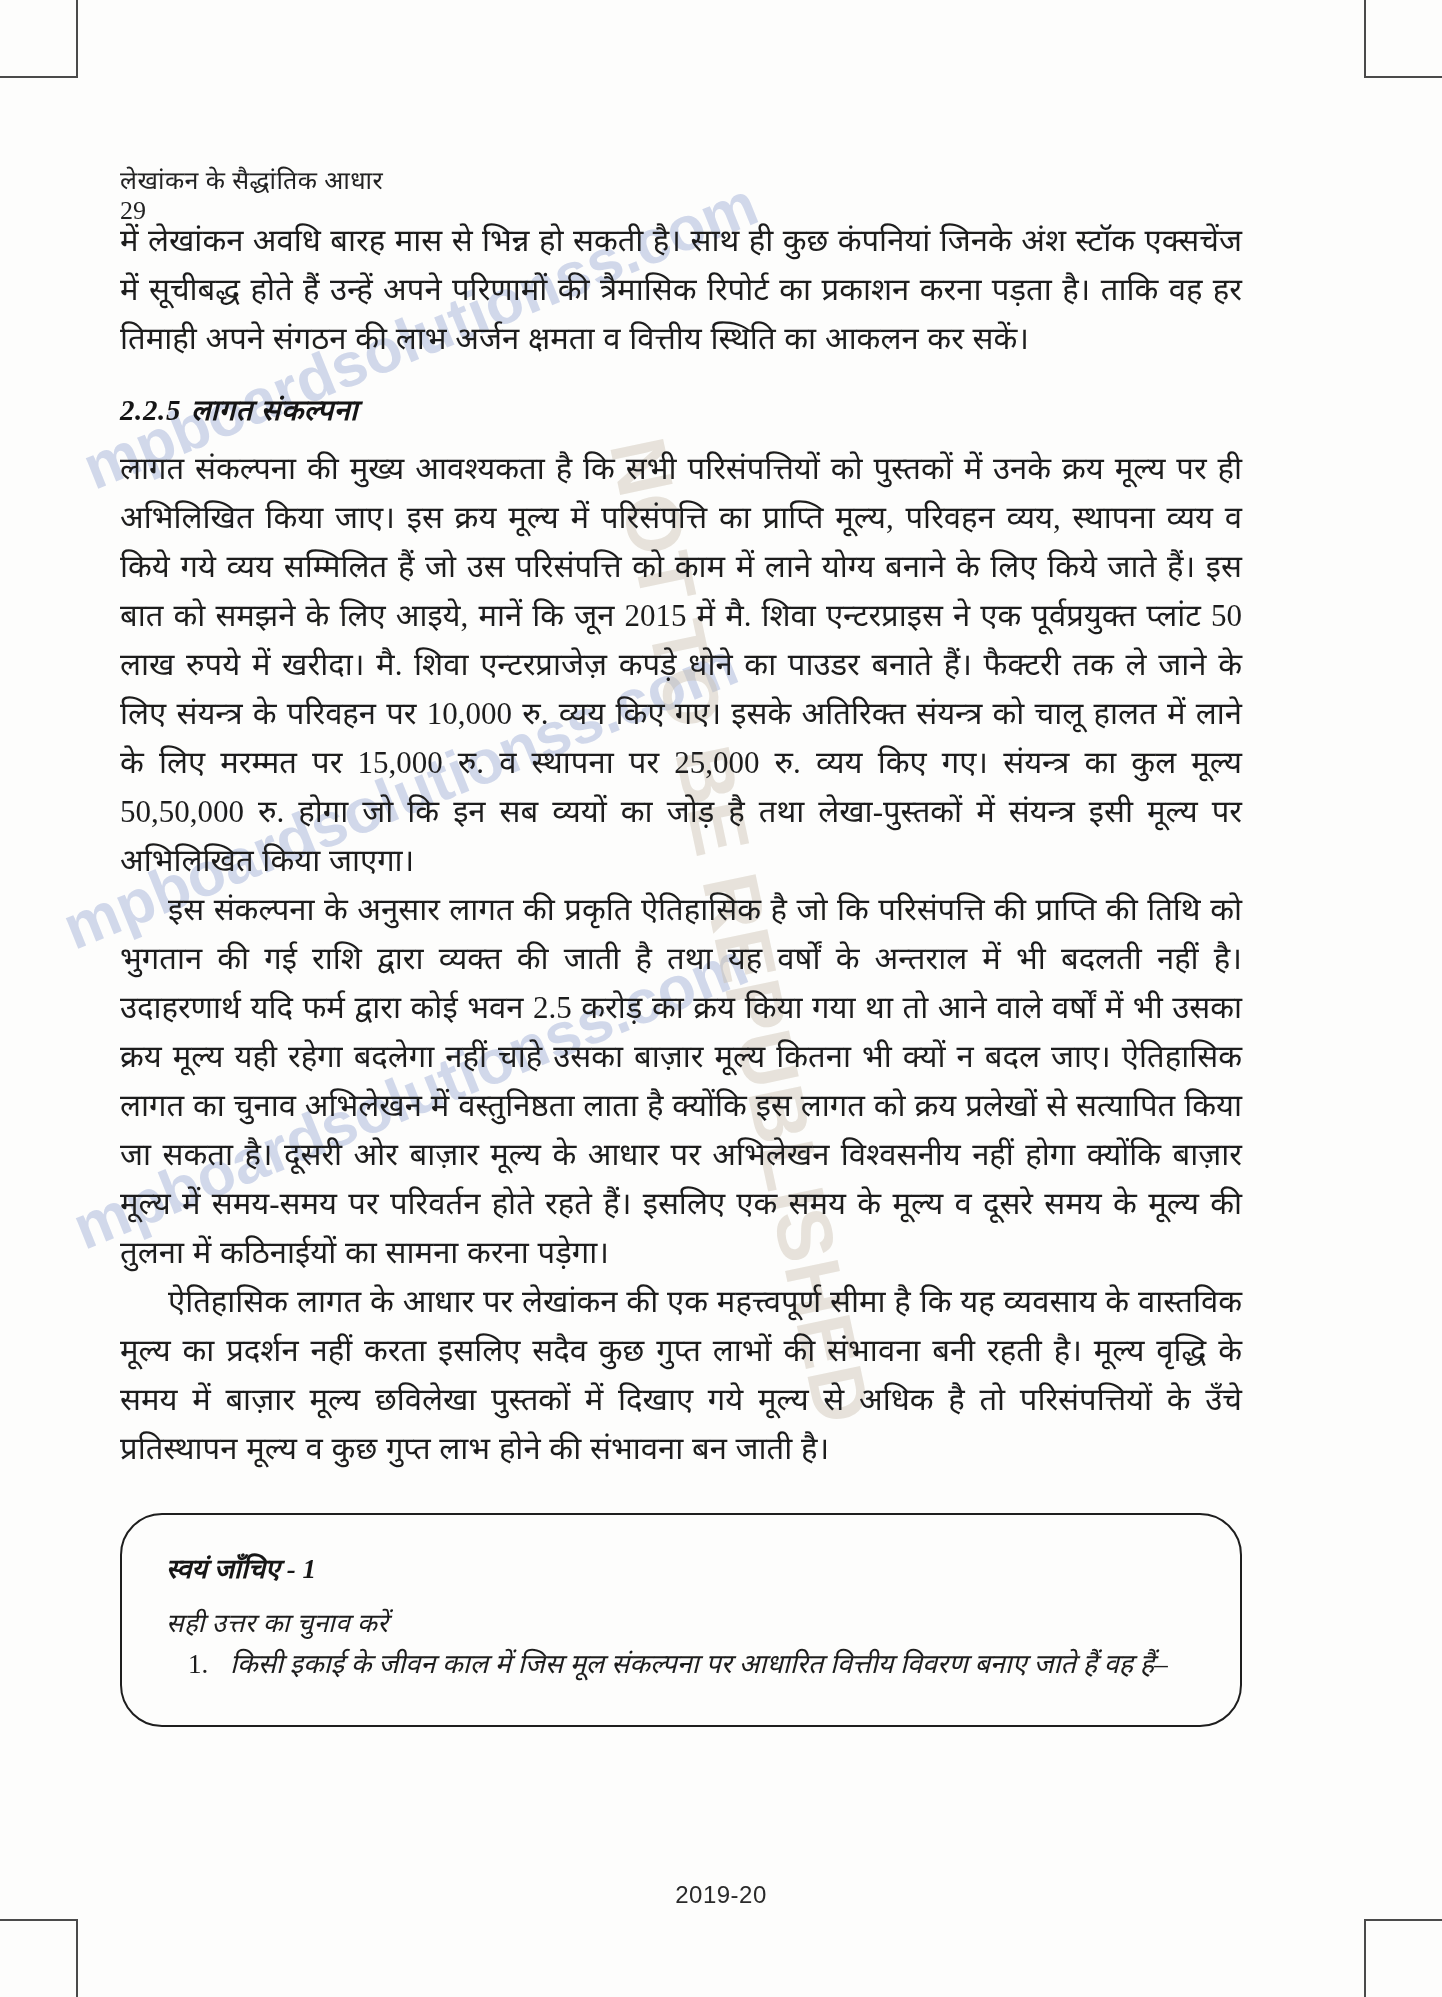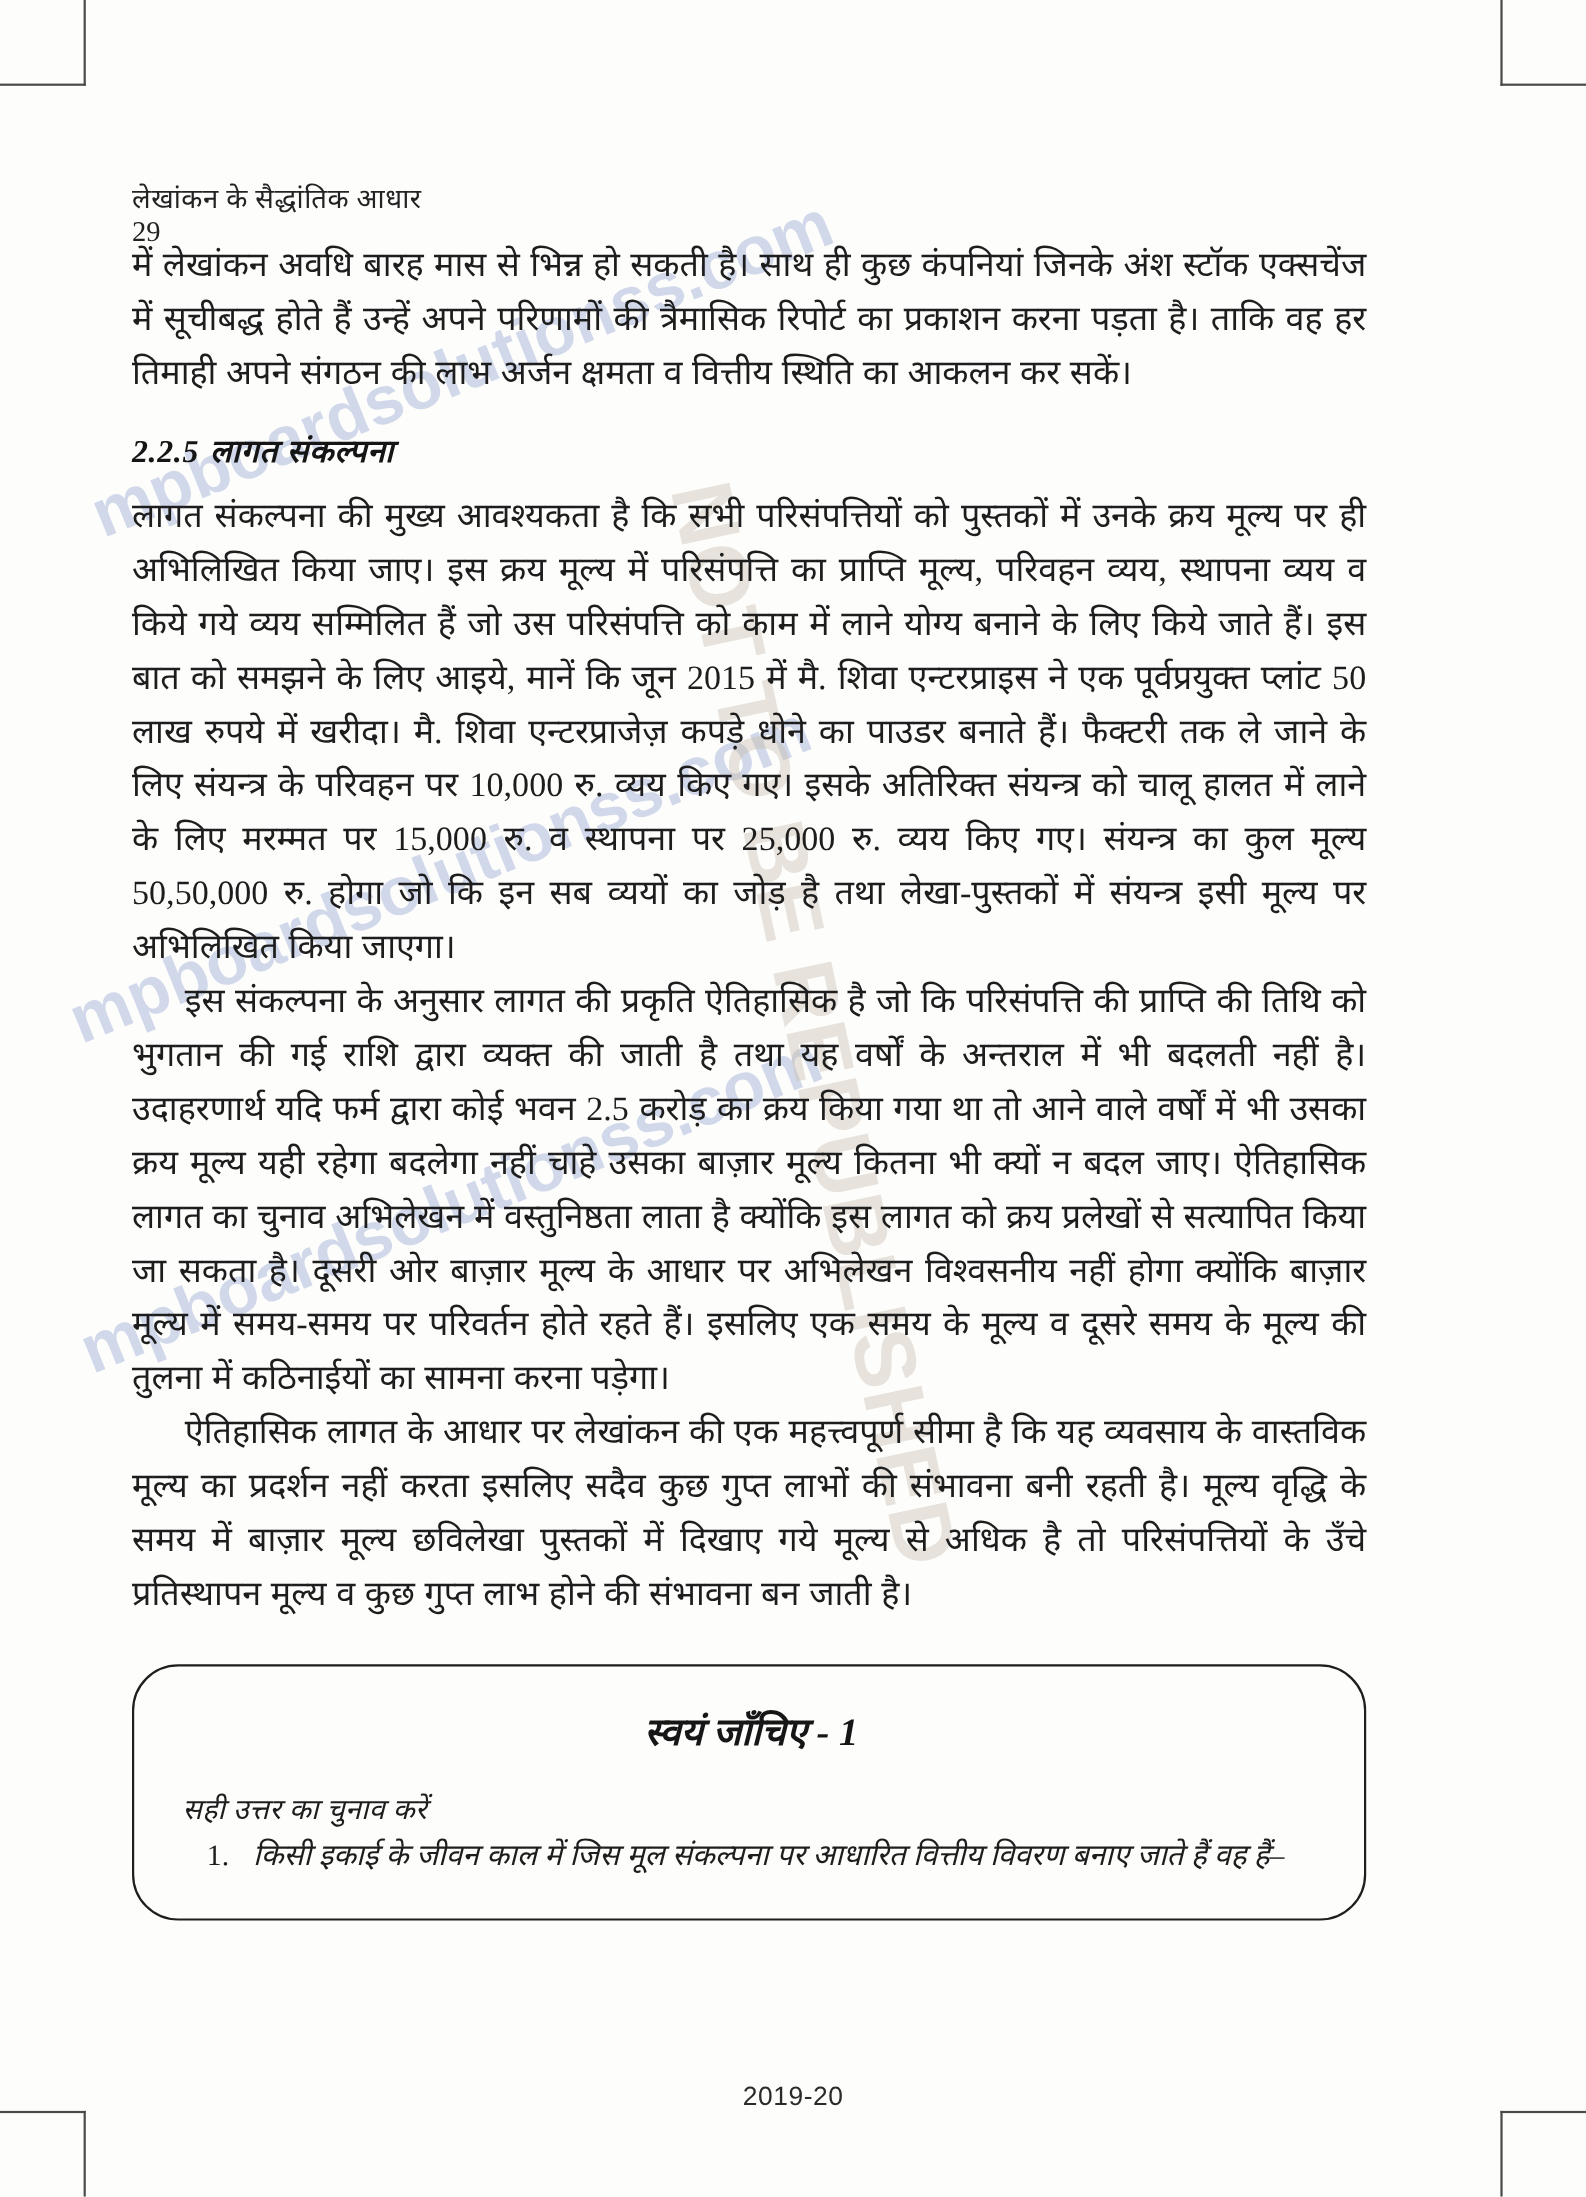--- a/index.html
+++ b/index.html
@@ -84,25 +84,25 @@
   .selfcheck-box {
     margin-top: 40px;
     border: 2.5px solid #1e1e1e;
     border-radius: 42px;
     padding: 26px 40px 34px 44px;
     min-height: 150px;
     position: relative;
     background: transparent;
   }
   .selfcheck-title {
-    text-align: center;
-    font-size: 35px;
-    font-style: italic;
-    font-weight: bold;
-    margin: 8px 0 30px 0;
+    text-align: left;
+    font-size: 27px;
+    font-style: italic;
+    font-weight: bold;
+    margin: 8px 0 18px 0;
     color: #161616;
   }
   .selfcheck-instruction {
     font-size: 26px;
     font-style: italic;
     margin: 0 0 0 0;
     color: #1d1d1d;
     letter-spacing: 0.4px;
   }
   .selfcheck-qlist {
@@ -127,21 +127,21 @@
     text-align: justify;
     text-justify: inter-word;
     font-style: italic;
   }
 
   
   .footer {
     position: absolute;
     left: 0;
     right: 0;
-    bottom: 76px;
+    bottom: 88px;
     text-align: center;
     font-size: 24px;
     font-family: "Liberation Sans", sans-serif;
     color: #2a2a2a;
     letter-spacing: 0.5px;
   }
 
   
   .watermark {
     position: absolute;

